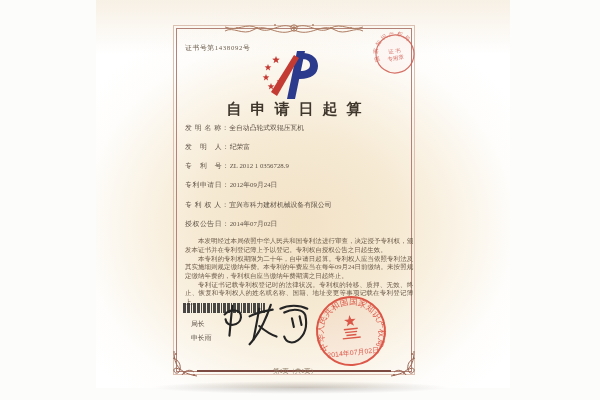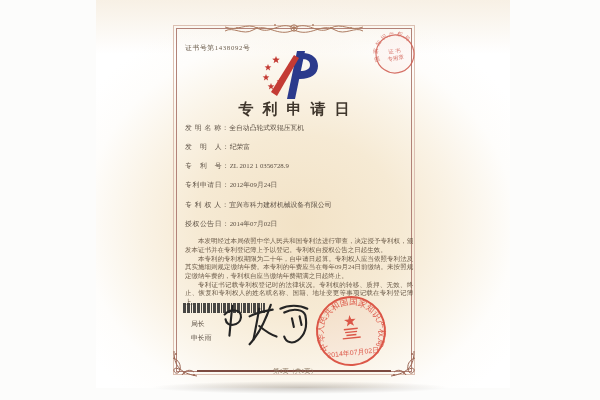--- a/index.html
+++ b/index.html
@@ -135,21 +135,21 @@
         <defs>
             <path id="cstampArc" d="M 8,30 A 17 17 0 1 1 36,30" fill="none"></path>
           </defs>
         <text font-size="5.5" fill="#cf5a4e" letter-spacing="2">
           <textPath href="#cstampArc" startOffset="4">国家知识产权局</textPath>
         </text>
         <text x="22" y="21" text-anchor="middle" font-size="5.5" fill="#cf5a4e">证 书</text>
         <text x="22" y="28" text-anchor="middle" font-size="5.5" fill="#cf5a4e">专用章</text>
       </svg>
 
-      <div class="title serif">专利申请日</div>
+      <div class="title serif">自申请日起算</div>
 
       <div class="fields serif s62">
         <div class="field-row">
           <span class="field-label">发 明 名 称：</span><span>全自动凸轮式双辊压瓦机</span>
         </div>
         <div class="field-row">
           <span class="field-label">发　明　人：</span><span>纪荣富</span>
         </div>
         <div class="field-row">
           <span class="field-label">专　利　号：</span><span>ZL 2012 1 0356728.9</span>

